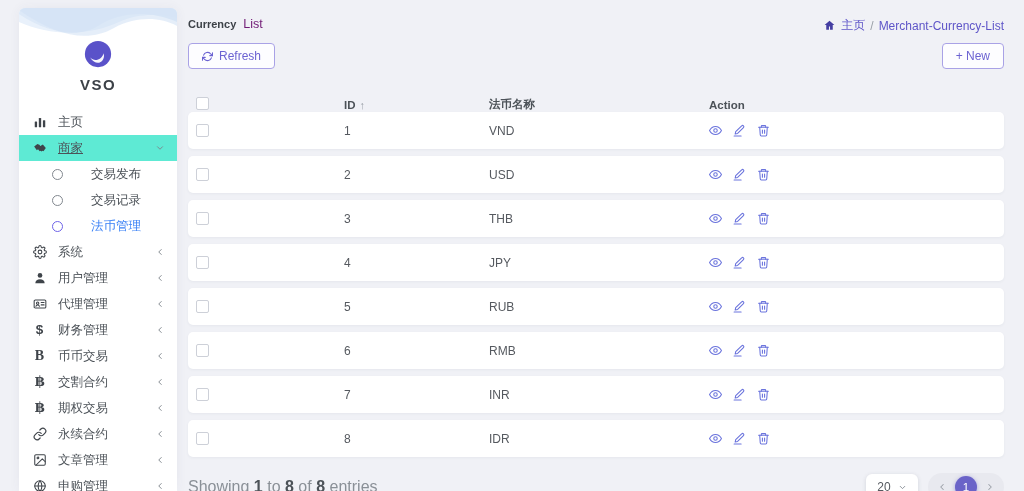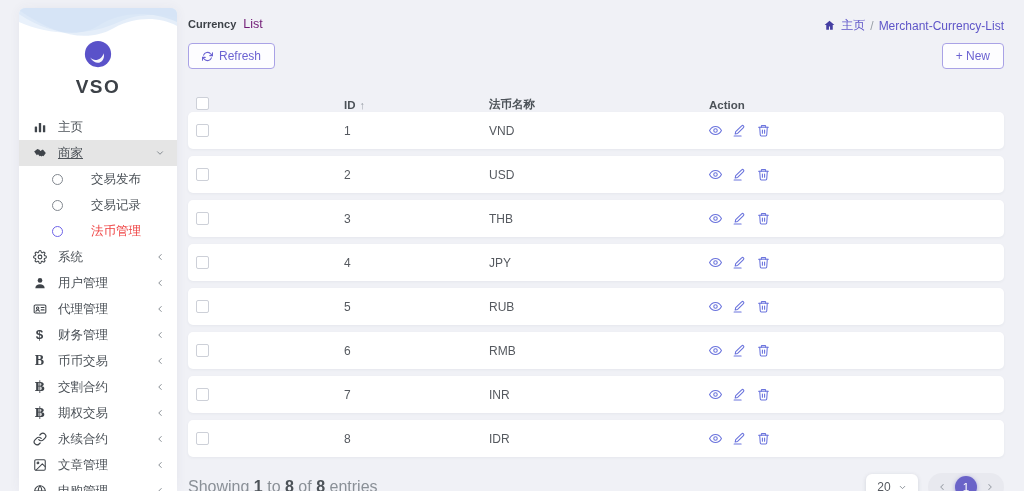--- a/index.html
+++ b/index.html
@@ -18,40 +18,40 @@
     background:#ffffff;
     border-radius:6px 6px 0 0;
     box-shadow:0 0 12px rgba(60,70,100,.06);
     position:relative;
     overflow:hidden;
     flex:0 0 auto;
   }
   .wave { position:absolute; top:0; left:0; width:158px; height:38px; }
   .logo-wrap { position:relative; margin-top:32px; text-align:center; }
   .logo-circle { width:28px; height:28px; display:inline-block; }
-  .logo-text { margin-top:4px; font-size:19px; font-weight:bold; letter-spacing:1.5px; color:#3c4147; }
+  .logo-text { margin-top:4px; font-size:15px; font-weight:bold; letter-spacing:1.5px; color:#3c4147; }
   .nav { margin-top:16px; }
   .nav-item, .nav-sub {
     display:flex; align-items:center;
     height:26px; padding:0 12px;
     font-size:12.5px; color:#4c5258;
     cursor:pointer; position:relative;
   }
-  .nav-item.expanded { background:#e5e5e5;text-decoration:underline; }
+  .nav-item.expanded { background:#5eead4;text-decoration:underline; }
   .nav-item .ic { width:17px; display:flex; justify-content:center; align-items:center; color:#3f444a; flex:0 0 auto; }
   .nav-item .ic svg { width:14px; height:14px; }
   .nav-item .lbl { margin-left:10px; flex:1; white-space:nowrap; }
   .nav-item .chev { color:#7d838a; display:flex; }
   .nav-item .chev svg { width:10px; height:10px; }
   .ti { font-size:13.5px; font-weight:bold; color:#3f444a; line-height:1; }
   .ti.serif { font-family:"Liberation Serif","DejaVu Serif",serif; font-size:14px; }
   .nav-sub { padding-left:33px; }
   .nav-sub .radio { width:11px; height:11px; border:1.5px solid #82888f; border-radius:50%; flex:0 0 auto; background:#fff; }
   .nav-sub .lbl { margin-left:28px; }
-  .nav-sub.active { color:#ef4444; }
+  .nav-sub.active { color:#3b82f6; }
   .nav-sub.active .radio { border-color:#6e63e8; }
 
   
   .main { flex:1; padding:14px 20px 0 11px; display:flex; flex-direction:column; }
   .title-row { display:flex; justify-content:space-between; align-items:flex-start; }
   .page-title { font-size:11px; font-weight:bold; color:#3d4248; }
   .page-subtitle { font-size:12.5px; color:#701a75; margin-left:7px; font-weight:normal; }
   .breadcrumb { display:flex; align-items:center; gap:5px; font-size:12px; margin-top:3px; }
   .breadcrumb .home-ic { color:#443ea2; display:flex; }
   .breadcrumb .home-ic svg { width:13px; height:13px; }

